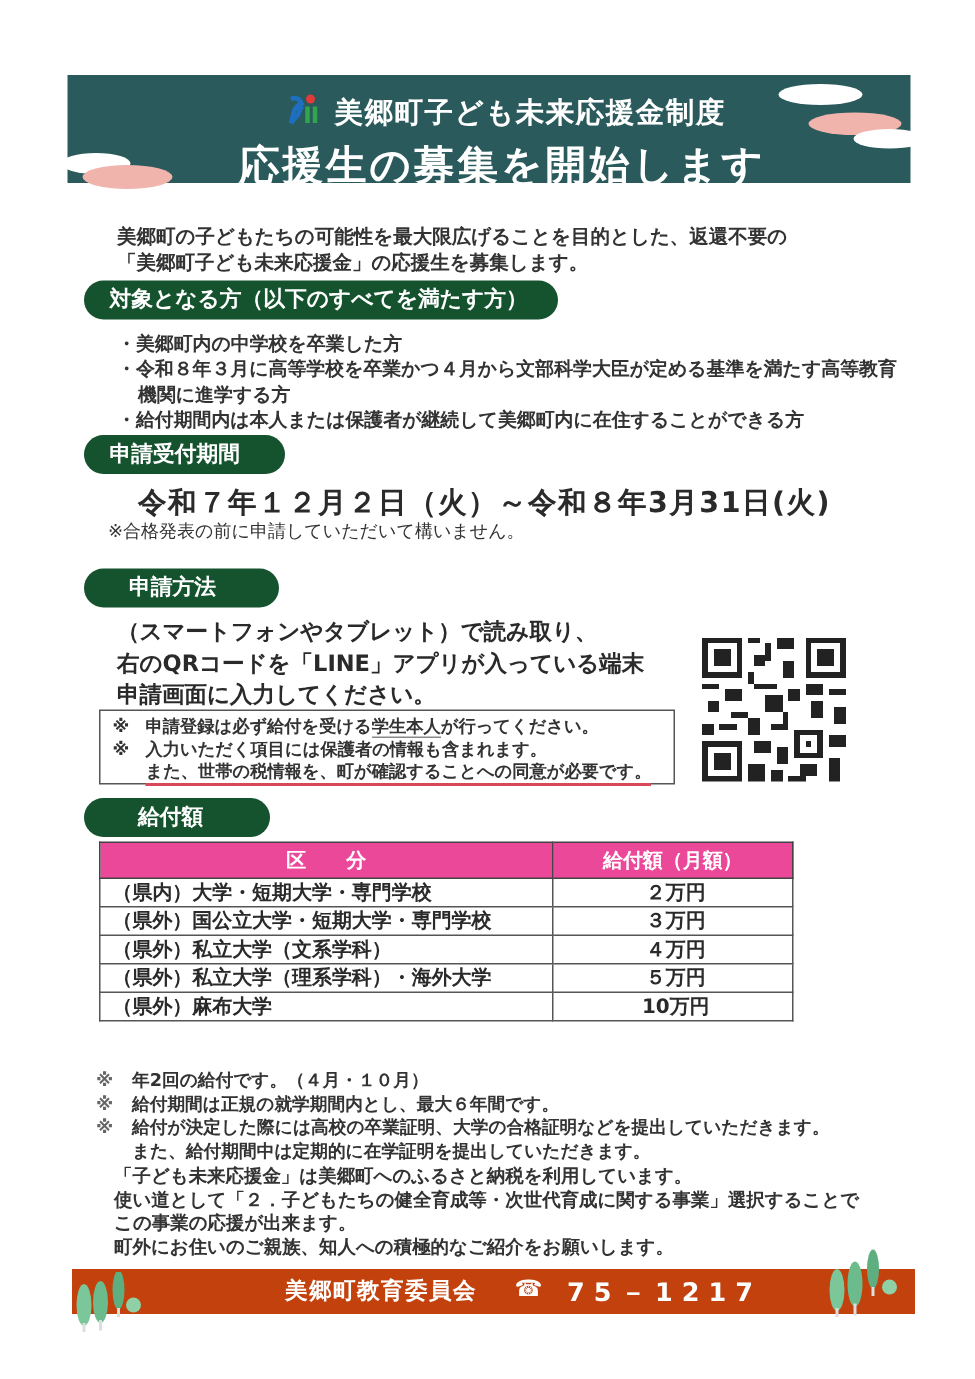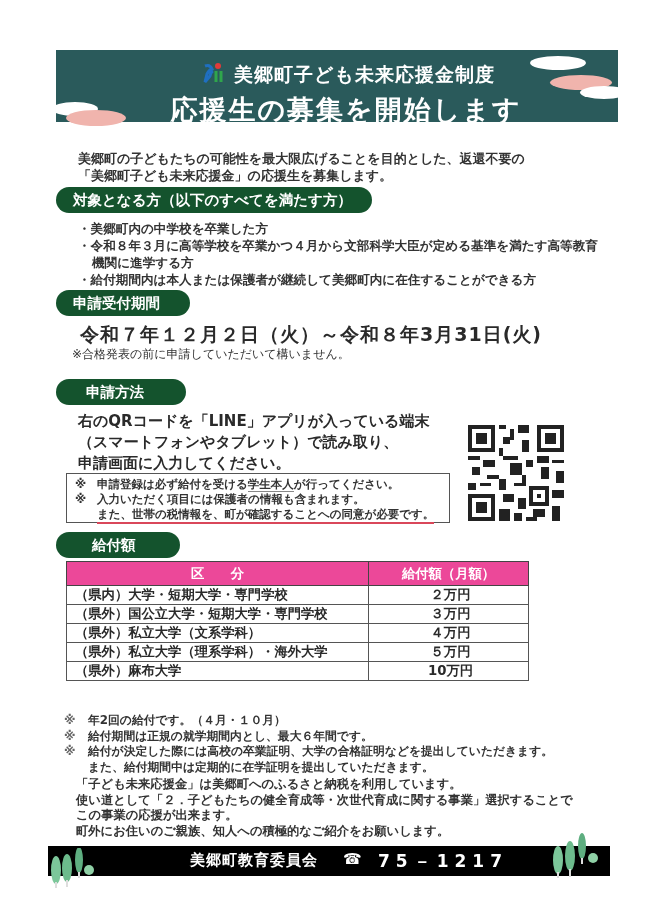--- a/index.html
+++ b/index.html
@@ -5,21 +5,21 @@
   * { box-sizing: border-box; margin: 0; padding: 0; }
   html, body {
     width: 650px; height: 919px; background: #ffffff; overflow: hidden;
     font-family: "DejaVu Sans", "Liberation Sans", sans-serif;
     color: #2a2a2a;
   }
   .page { position: relative; width: 650px; height: 919px; }
 
   
   .banner {
-    position: absolute; left: 56px; top: 50px; width: 562px; height: 72px;
+    position: absolute; left: 45px; top: 50px; width: 562px; height: 72px;
     background: #2a5a5b;
   }
   .banner .sub-title {
     position: absolute; left: 178px; top: 12px;
     color: #ffffff; font-size: 19px; font-weight: bold; letter-spacing: 1px;
   }
   .banner .logo {
     position: absolute; left: 146px; top: 12px; width: 22px; height: 22px;
   }
   .banner .main-title {
@@ -37,21 +37,21 @@
     position: absolute; left: 56px; height: 26px; background: #14532d;
     border-radius: 14px; color: #fff; font-size: 14.5px; font-weight: bold;
     line-height: 26px; padding-left: 17px;
   }
   .bullets {
     position: absolute; left: 78px; font-size: 12.6px; line-height: 17px;
     font-weight: bold; color: #333;
   }
   .bullets .b { padding-left: 14px; text-indent: -14px; }
   .date-line {
-    position: absolute; left: 80px; top: 322px; font-size: 19px; font-weight: bold;
+    position: absolute; left: 92px; top: 322px; font-size: 19px; font-weight: bold;
     color: #2a2a2a; letter-spacing: 1px;
   }
   .small-note {
     position: absolute; left: 72px; top: 346px; font-size: 12px; color: #333;
   }
   .method {
     position: absolute; left: 78px; top: 411px; font-size: 15px; line-height: 21px;
     font-weight: bold; color: #2a2a2a;
   }
   .notebox {
@@ -88,21 +88,21 @@
   .footnotes .row { display: flex; }
   .footnotes .mark { width: 24px; flex: none; color: #666; }
   .closing {
     position: absolute; left: 76px; top: 777px; font-size: 12.3px; line-height: 15.5px;
     font-weight: bold; color: #333;
   }
 
   
   .footer {
     position: absolute; left: 48px; top: 846px; width: 562px; height: 30px;
-    background: #000000;
+    background: #c2410c;
   }
   .footer .org {
     position: absolute; left: 142px; top: 5px; font-size: 15px; color: #fff; font-weight: bold;
     letter-spacing: 1px;
   }
   .footer .tel-icon {
     position: absolute; left: 295px; top: 4px; font-size: 15px; color: #fff; font-weight: bold;
   }
   .footer .tel {
     position: absolute; left: 330px; top: 4px; font-size: 17px; color: #fff; font-weight: bold;
@@ -144,22 +144,22 @@
     <div class="b">・令和８年３月に高等学校を卒業かつ４月から文部科学大臣が定める基準を満たす高等教育機関に進学する方</div>
     <div class="b">・給付期間内は本人または保護者が継続して美郷町内に在住することができる方</div>
   </div>
 
   <div class="pill" style="top:290px;width:134px;">申請受付期間</div>
   <div class="date-line">令和７年１２月２日（火）～令和８年3月31日(火)</div>
   <div class="small-note">※合格発表の前に申請していただいて構いません。</div>
 
   <div class="pill" style="top:379px;width:130px;padding-left:30px;">申請方法</div>
   <div class="method">
+    <div>（スマートフォンやタブレット）で読み取り、</div>
     <div>右のQRコードを「LINE」アプリが入っている端末</div>
-    <div>（スマートフォンやタブレット）で読み取り、</div>
     <div>申請画面に入力してください。</div>
   </div>
 
   <svg class="qr" viewBox="0 0 25 25" shape-rendering="crispEdges">
     <rect width="25" height="25" fill="#fff"></rect>
     <g fill="#222">
       <rect x="0" y="0" width="7" height="7"></rect>
         <rect x="1" y="1" width="5" height="5" fill="#fff"></rect>
         <rect x="2" y="2" width="3" height="3"></rect>
       <rect x="18" y="0" width="7" height="7"></rect>

